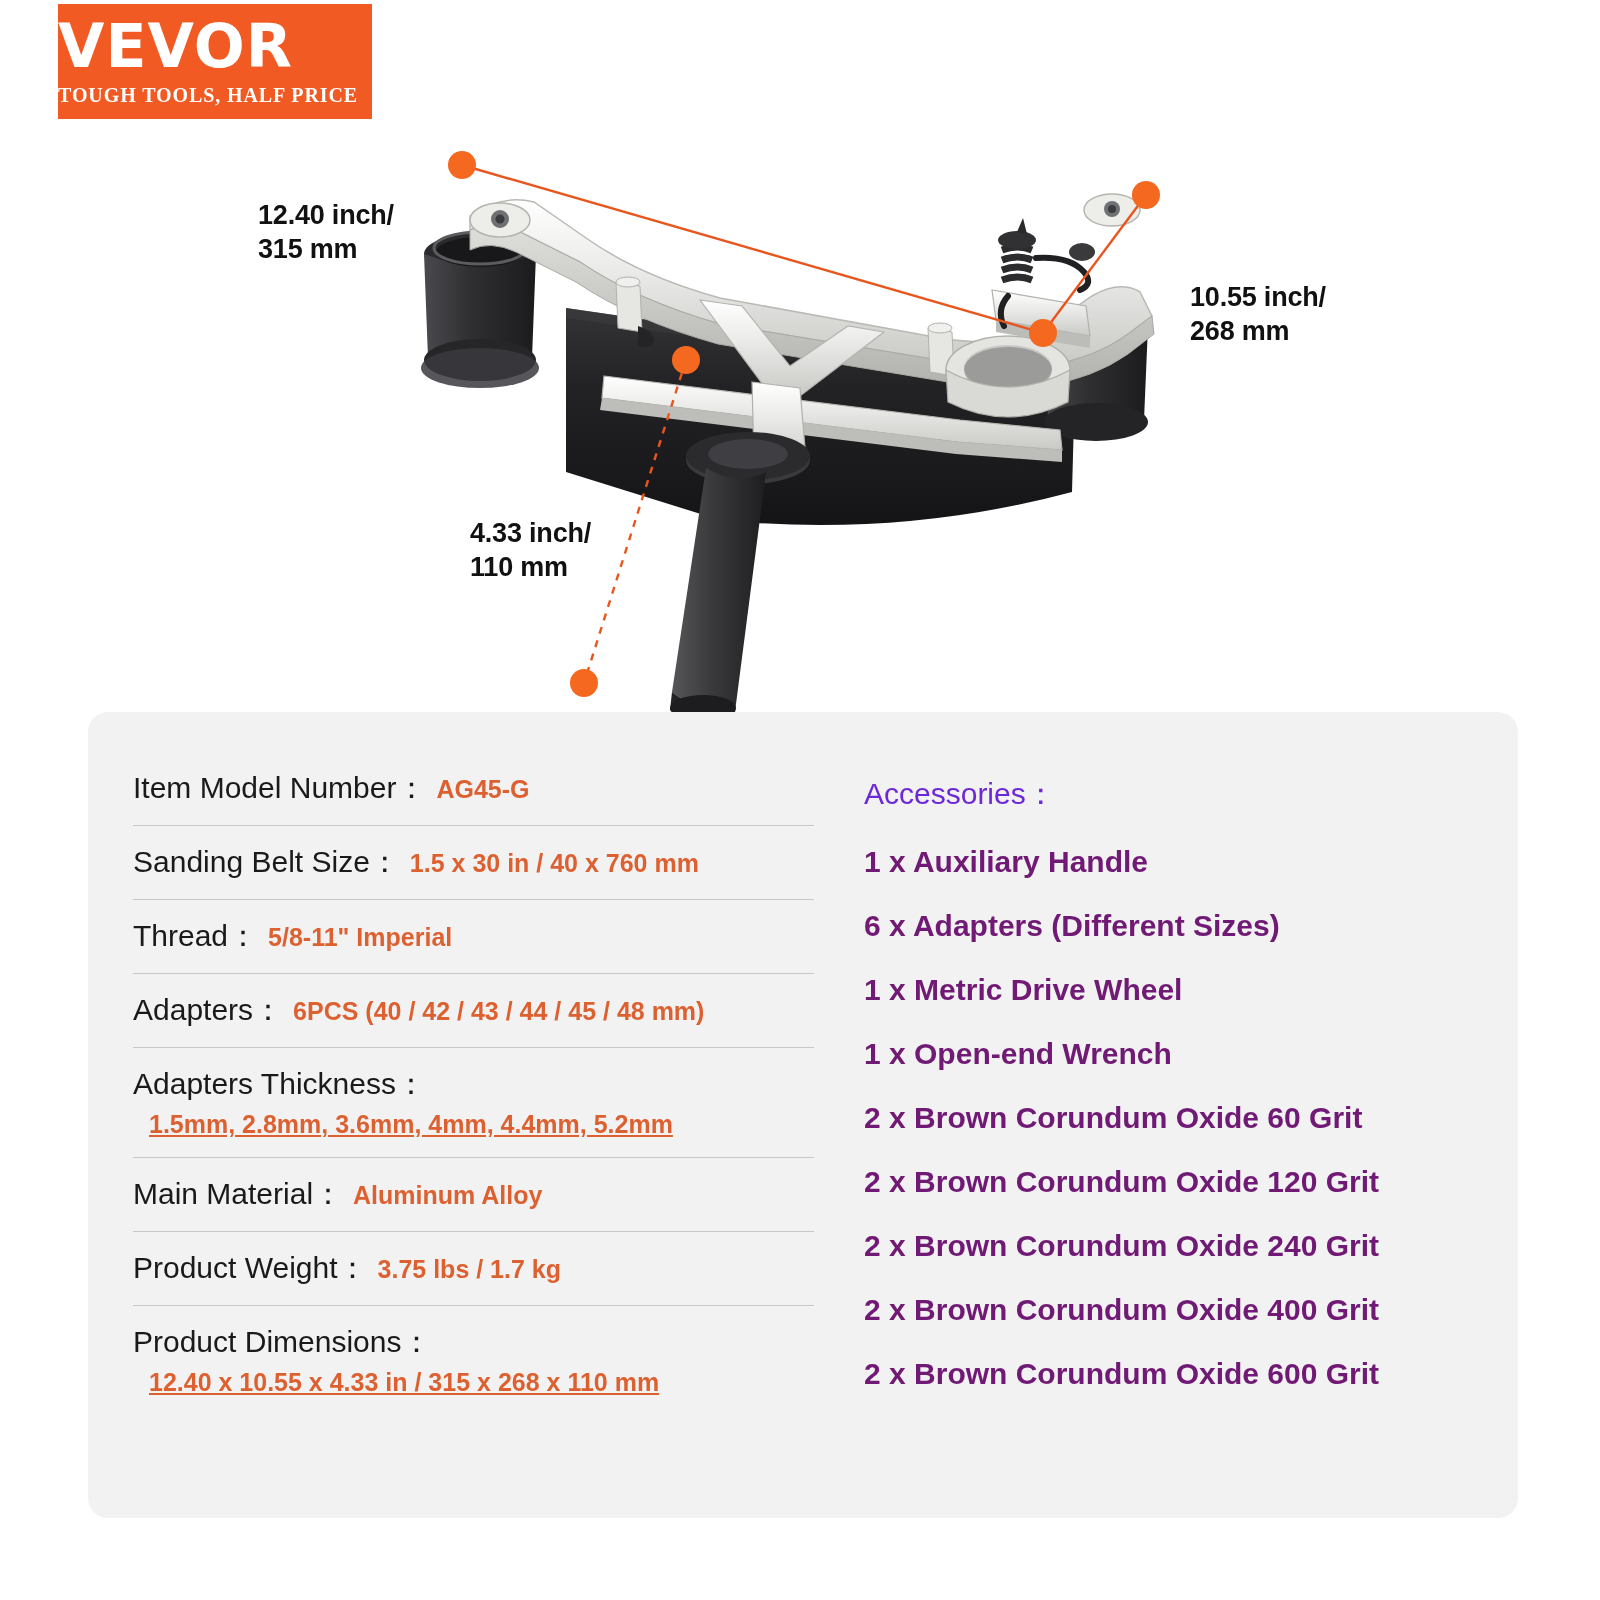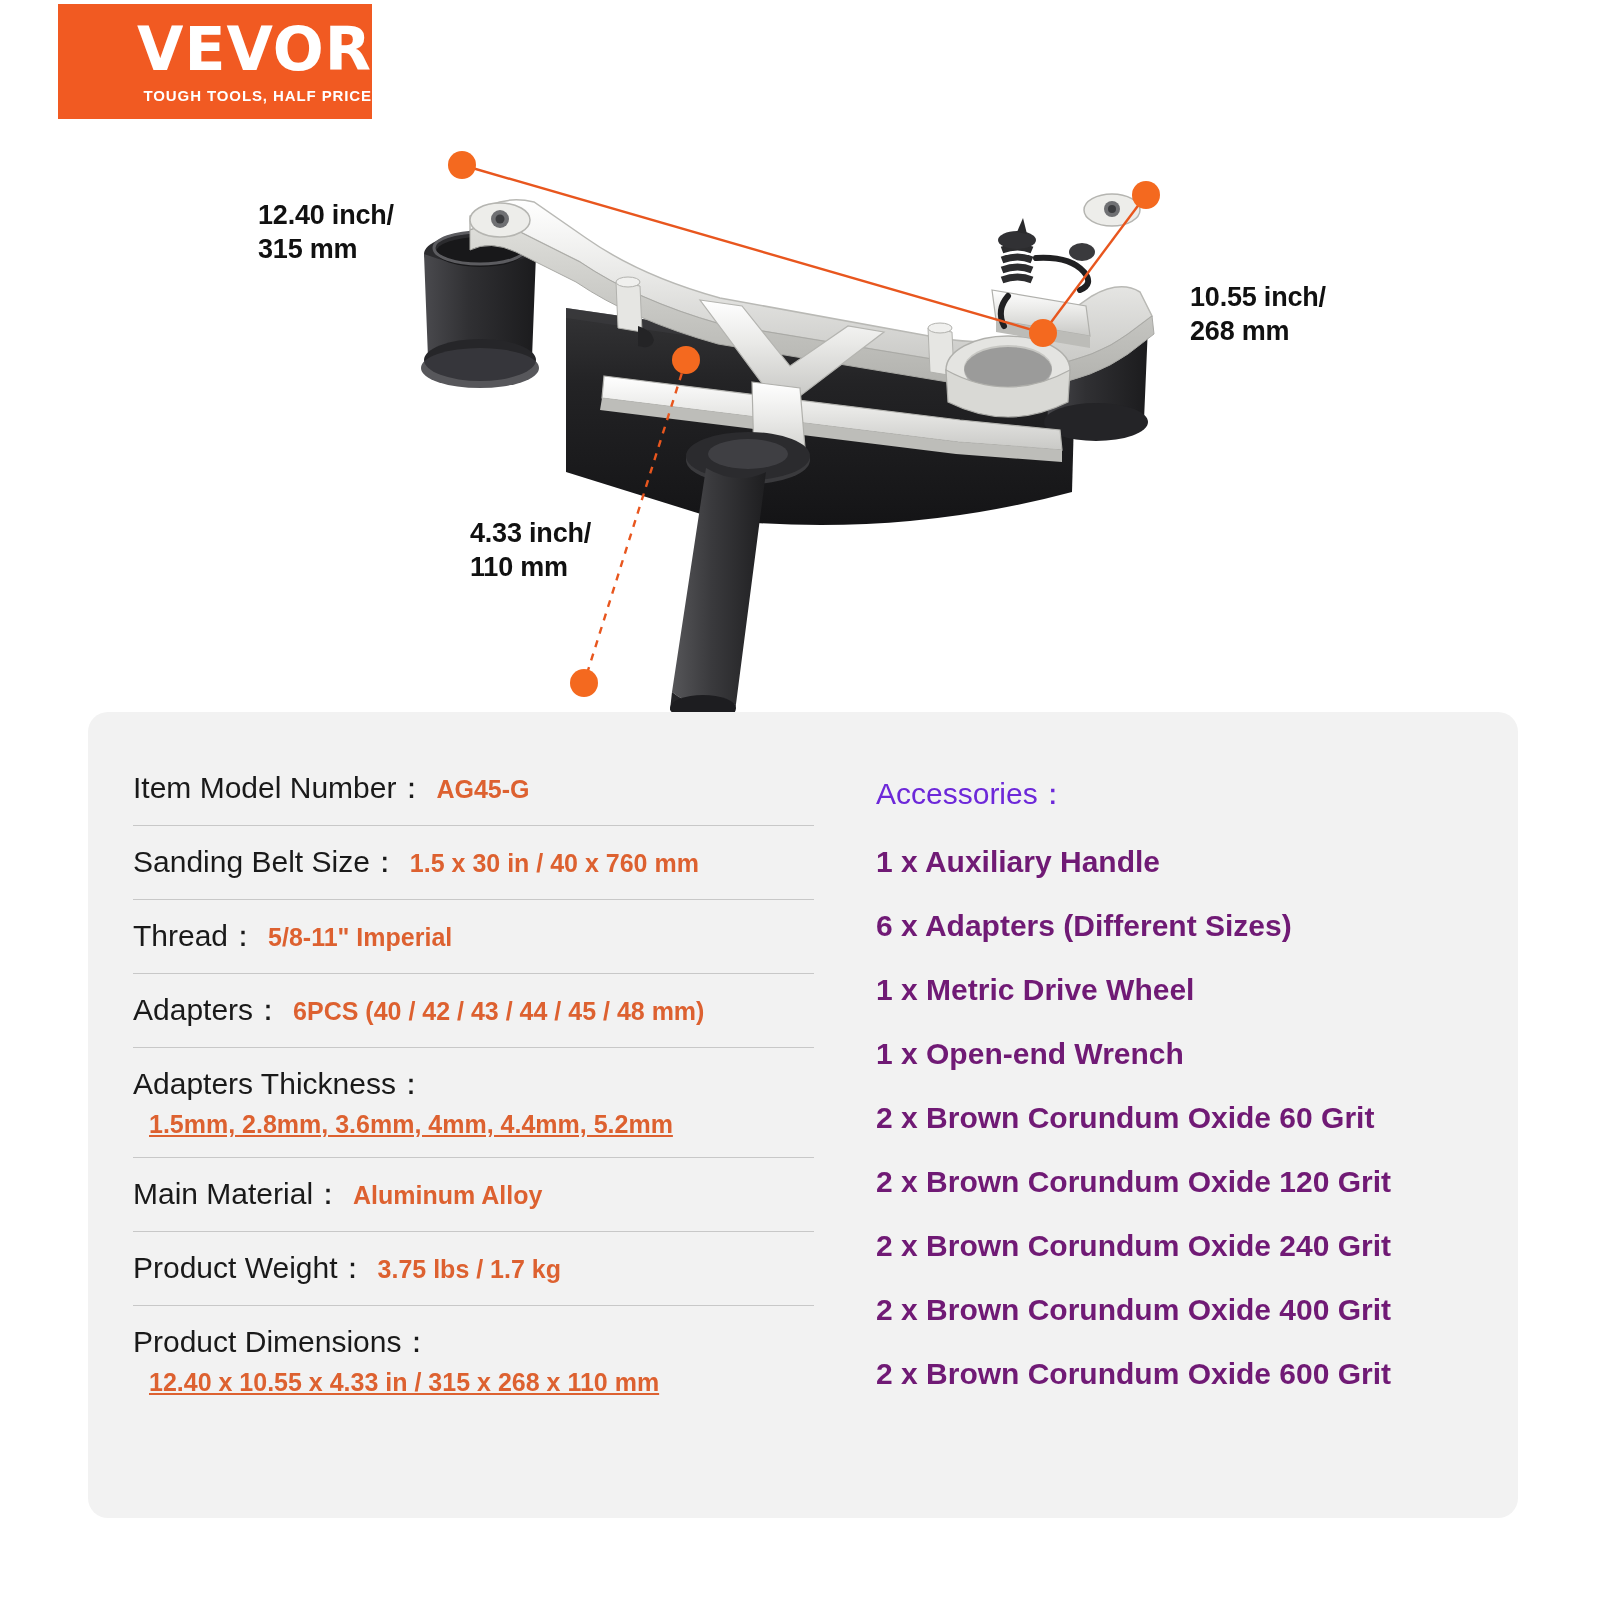--- a/index.html
+++ b/index.html
@@ -19,38 +19,38 @@
   
   #brand-logo {
     position: absolute;
     left: 58px;
     top: 4px;
     width: 314px;
     height: 115px;
     background: #F15A22;
     display: flex;
     flex-direction: column;
-    align-items: flex-end;
+    align-items: flex-start;
     justify-content: center;
   }
   #brand-wordmark {
     color: #ffffff;
     font-size: 60px;
     font-weight: bold;
     letter-spacing: 1px;
     line-height: 1;
     font-family: "DejaVu Sans", sans-serif;
   }
   #brand-tagline {
     color: #ffffff;
-    font-size: 15px;
+    font-size: 20px;
     font-weight: bold;
     letter-spacing: 0.9px;
     margin-top: 8px;
-    font-family: Liberation Sans, sans-serif;
+    font-family: Liberation Serif, serif;
   }
 
   
   #product-figure {
     position: absolute;
     left: 0;
     top: 120px;
     width: 1600px;
     height: 600px;
   }
@@ -77,21 +77,20 @@
     width: 1430px;
     height: 806px;
     background: #f2f2f2;
     border-radius: 20px;
   }
   #spec-columns {
     position: absolute;
     left: 0; top: 0;
     width: 100%; height: 100%;
     display: flex;
-    gap: 12px;
   }
   #spec-list-column {
     width: 760px;
     padding: 40px 0 0 45px;
     box-sizing: border-box;
   }
   #accessories-column {
     flex: 1;
     padding: 62px 0 0 16px;
     box-sizing: border-box;

